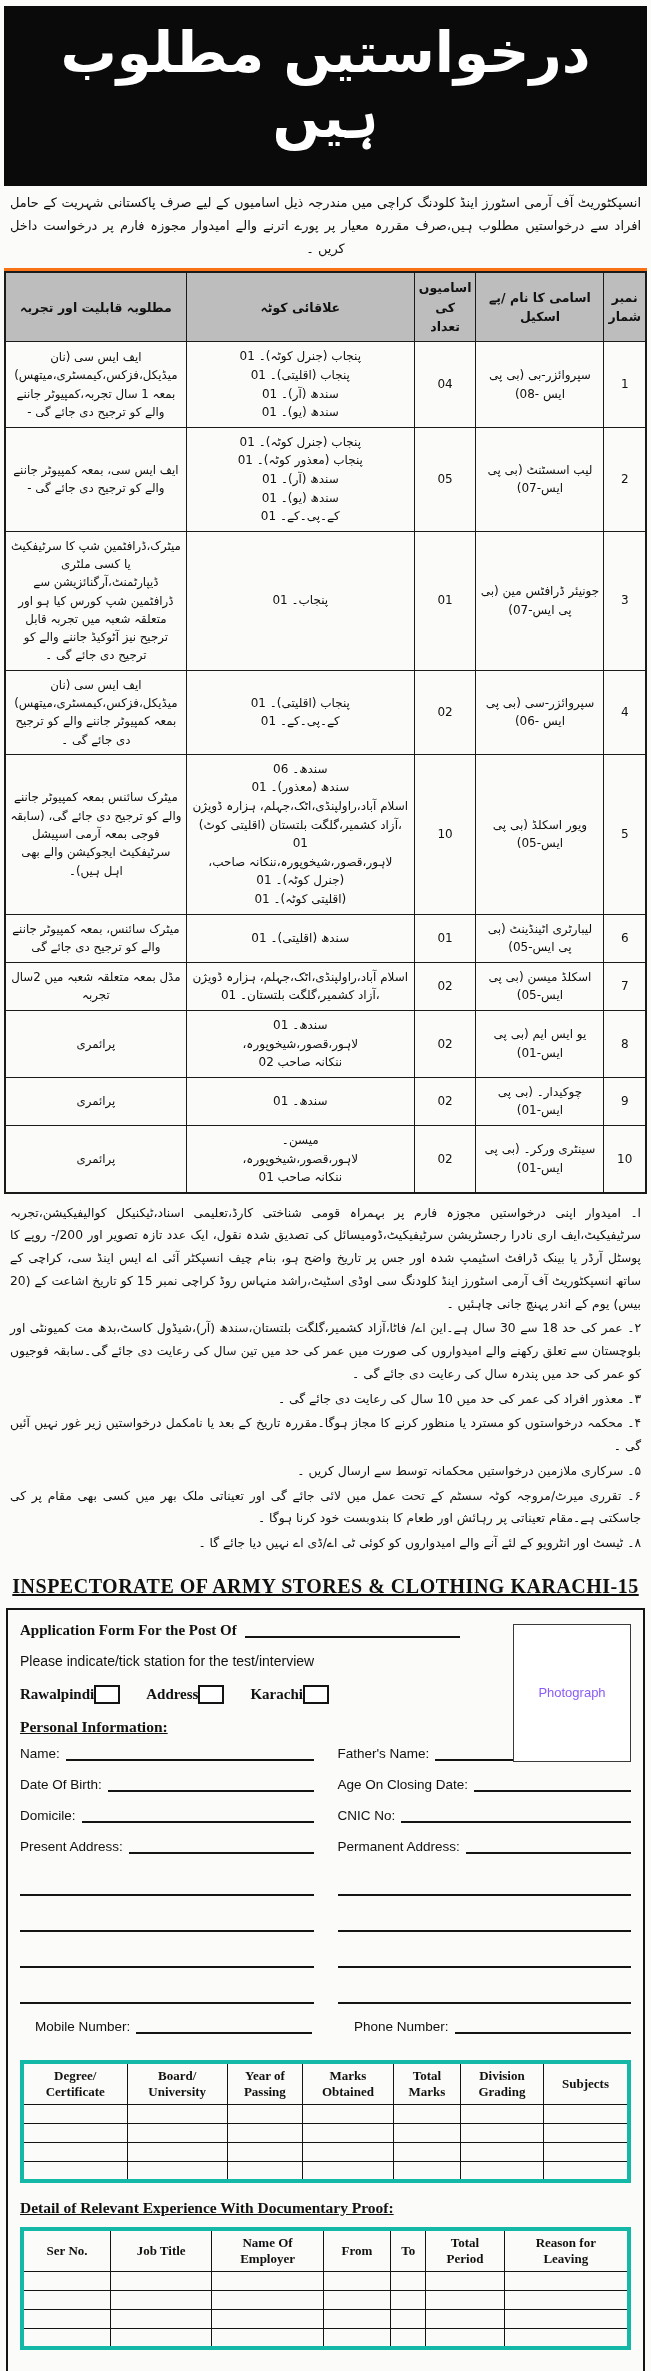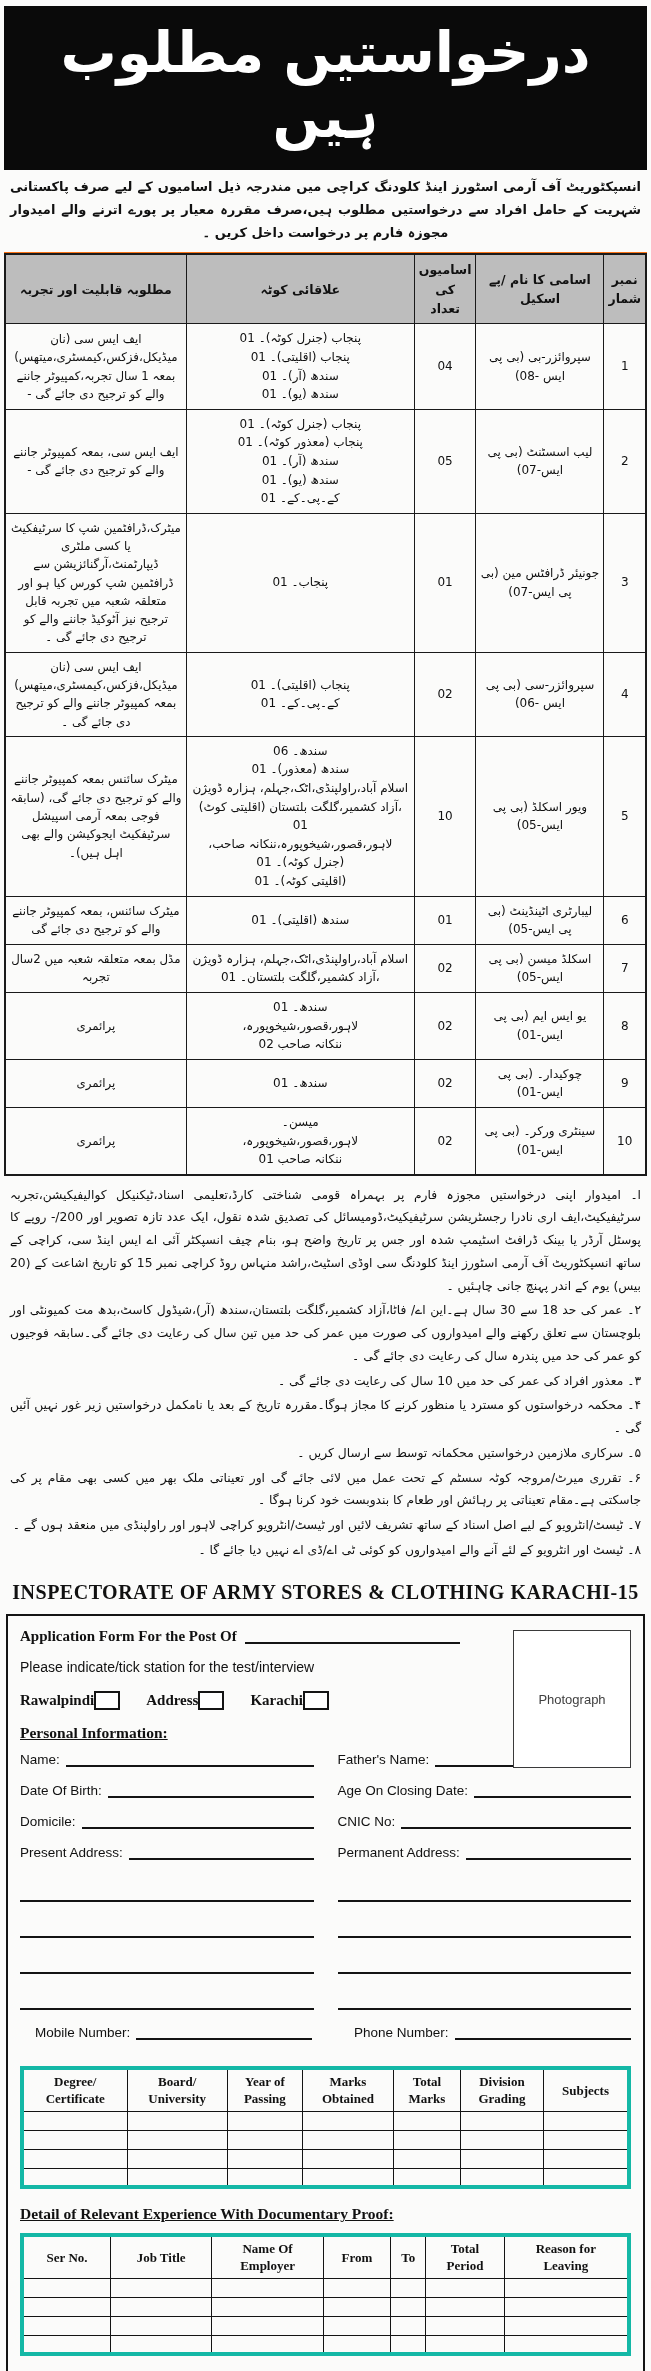--- a/index.html
+++ b/index.html
@@ -8,30 +8,29 @@
     width:651px;
     background:#f2f2f0;
     font-family:"DejaVu Sans", sans-serif;
     color:#111;
   }
   .page { width:651px; padding:6px 4px 0 4px; background:#fbfbfa; }
 
   
   .banner {
     background:#0a0a0a; color:#fff; direction:rtl;
-    text-align:center; padding:14px 6px 20px 6px;
+    text-align:center; padding:14px 6px 36px 6px;
     font-size:56px; font-weight:bold; letter-spacing:1px;
   }
 
   
   .intro {
     direction:rtl; text-align:justify; text-align-last:center;
     font-size:13px; line-height:1.75; padding:6px 6px 8px 6px;
-    border-bottom:1px solid #f97316;
-    font-weight:bold;
+    border-bottom:3px solid #f97316;
   }
 
   
   table.jobs {
     direction:rtl; width:100%; border-collapse:collapse;
     border:2px solid #1a1a1a; font-size:12px;
   }
   table.jobs th, table.jobs td {
     border:1.6px solid #1a1a1a; padding:5px 4px; vertical-align:middle;
     text-align:center; line-height:1.55;
@@ -45,37 +44,37 @@
   .qual-cell  { font-size:11.8px; }
 
   
   .terms { direction:rtl; padding:8px 6px 4px 6px; font-size:12.3px; line-height:1.85; }
   .term-item { text-align:justify; margin-bottom:2px; }
 
   
   .en-heading {
     font-family:"Liberation Serif", serif;
     font-weight:bold; font-size:20px; text-align:center;
-    letter-spacing:.5px;
+    text-decoration:underline; letter-spacing:.5px;
     margin:14px 0 10px 0;
   }
   .form-box {
     border:2px solid #141414; margin:4px 2px 10px 2px;
     padding:12px 12px 8px 12px; position:relative;
     font-family:"Liberation Sans", sans-serif;
   }
   .serif-bold { font-family:"Liberation Serif", serif; font-weight:bold; }
   .line { border-bottom:2px solid #141414; flex:1; height:16px; }
   .row-flex { display:flex; align-items:flex-start; gap:8px; margin-bottom:14px; }
 
   .photo-box {
     position:absolute; top:14px; right:12px;
     width:118px; height:138px; border:1.6px solid #3a3a3a;
     display:flex; align-items:center; justify-content:center;
-    font-size:13px; color:#404040; background:#fff;
+    font-size:13px; color:#8b5cf6; background:#fff;
   }
 
   .stations { display:flex; align-items:center; gap:26px; margin:16px 0 14px 0; }
   .station { display:flex; align-items:center; gap:0; font-size:15px; }
   .checkbox { width:26px; height:19px; border:2px solid #141414; background:#fff; }
 
   .section-heading {
     font-family:"Liberation Serif", serif; font-weight:bold;
     font-size:15.5px; text-decoration:underline; margin:6px 0 10px 0;
   }
@@ -233,21 +232,20 @@
     </tbody>
   </table>
 
   <div class="terms">
     <div class="term-item">ا۔ امیدوار اپنی درخواستیں مجوزہ فارم پر بہمراہ قومی شناختی کارڈ،تعلیمی اسناد،ٹیکنیکل کوالیفیکیشن،تجربہ سرٹیفیکیٹ،ایف اری نادرا رجسٹریشن سرٹیفیکیٹ،ڈومیسائل کی تصدیق شدہ نقول، ایک عدد تازہ تصویر اور 200/- روپے کا پوسٹل آرڈر یا بینک ڈرافٹ اسٹیمپ شدہ اور جس پر تاریخ واضح ہو، بنام چیف انسپکٹر آئی اے ایس اینڈ سی، کراچی کے ساتھ انسپکٹوریٹ آف آرمی اسٹورز اینڈ کلودنگ سی اوڈی اسٹیٹ،راشد منہاس روڈ کراچی نمبر 15 کو تاریخ اشاعت کے (20 بیس) یوم کے اندر پہنچ جانی چاہئیں ۔</div>
     <div class="term-item">۲۔ عمر کی حد 18 سے 30 سال ہے۔این اے/ فاٹا،آزاد کشمیر،گلگت بلتستان،سندھ (آر)،شیڈول کاسٹ،بدھ مت کمیونٹی اور بلوچستان سے تعلق رکھنے والے امیدواروں کی صورت میں عمر کی حد میں تین سال کی رعایت دی جائے گی۔سابقہ فوجیوں کو عمر کی حد میں پندرہ سال کی رعایت دی جائے گی ۔</div>
     <div class="term-item">۳۔ معذور افراد کی عمر کی حد میں 10 سال کی رعایت دی جائے گی ۔</div>
     <div class="term-item">۴۔ محکمہ درخواستوں کو مسترد یا منظور کرنے کا مجاز ہوگا۔مقررہ تاریخ کے بعد یا نامکمل درخواستیں زیر غور نہیں آئیں گی ۔</div>
     <div class="term-item">۵۔ سرکاری ملازمین درخواستیں محکمانہ توسط سے ارسال کریں ۔</div>
     <div class="term-item">۶۔ تقرری میرٹ/مروجہ کوٹہ سسٹم کے تحت عمل میں لائی جائے گی اور تعیناتی ملک بھر میں کسی بھی مقام پر کی جاسکتی ہے۔مقام تعیناتی پر رہائش اور طعام کا بندوبست خود کرنا ہوگا ۔</div>
-    <div class="term-item">۷۔ ٹیسٹ/انٹرویو کے لیے اصل اسناد کے ساتھ تشریف لائیں اور ٹیسٹ/انٹرویو کراچی لاہور اور راولپنڈی میں منعقد ہوں گے ۔</div>
     <div class="term-item">۸۔ ٹیسٹ اور انٹرویو کے لئے آنے والے امیدواروں کو کوئی ٹی اے/ڈی اے نہیں دیا جائے گا ۔</div>
   </div>
 
   <div class="en-heading">INSPECTORATE OF ARMY STORES &amp; CLOTHING KARACHI-15</div>
 
   <div class="form-box">
 
     <div class="photo-box">
       <span>Photograph</span>
     </div>

